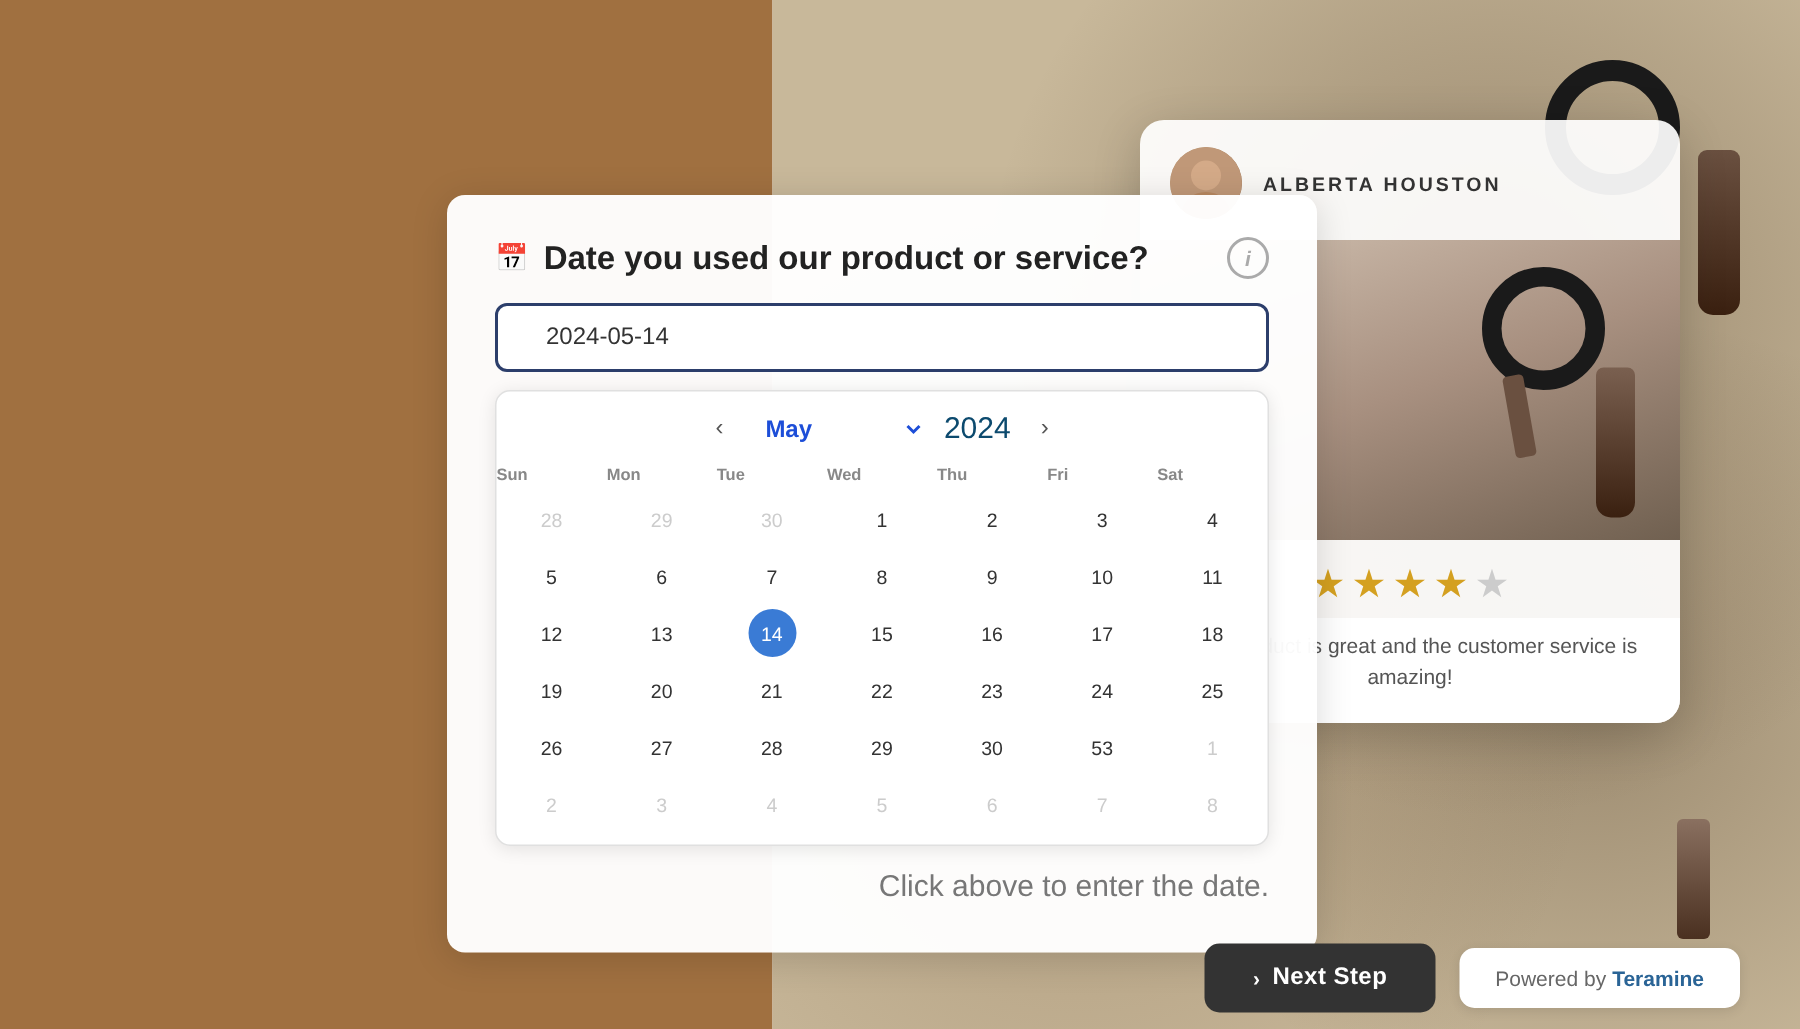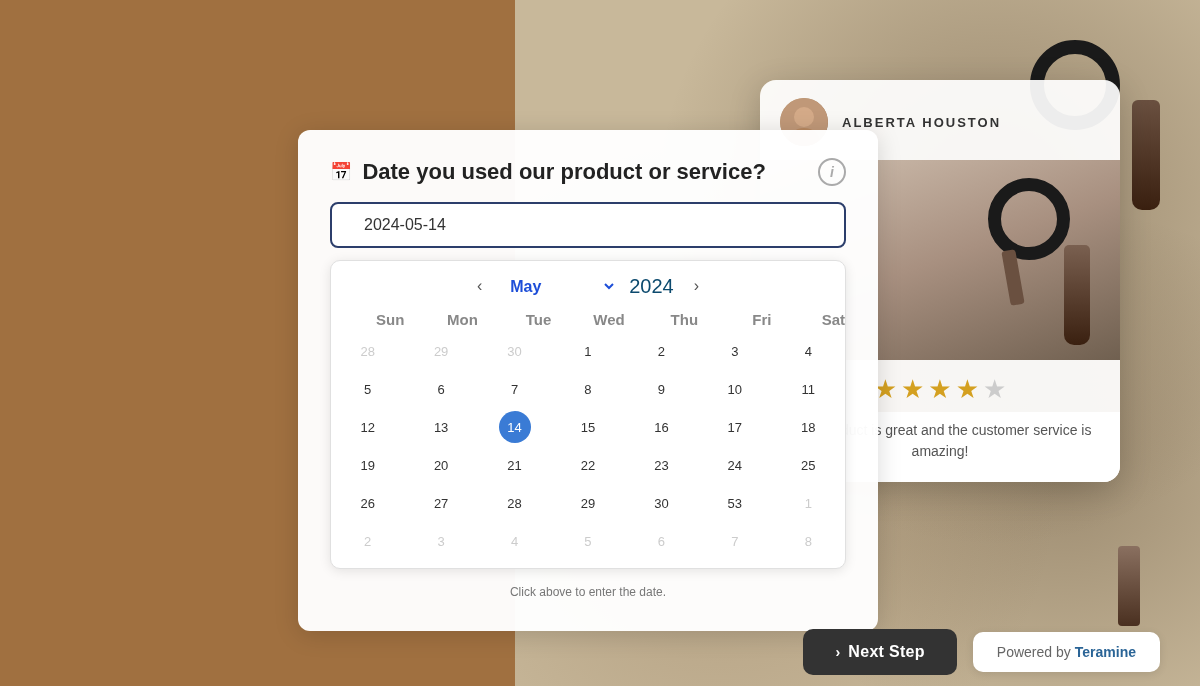--- a/index.html
+++ b/index.html
@@ -199,24 +199,24 @@
     .year-display {
       font-size: 20px;
       color: #0c4a6e;
     }
     .cal-grid {
       width: 100%;
       border-collapse: collapse;
       padding: 0 8px;
     }
     .cal-grid th {
-      font-size: 15px;
+      font-size: 11px;
       font-weight: 600;
       color: #888;
-      text-align: right;
+      text-align: left;
       padding: 4px 0;
       width: 36px;
     }
     .cal-grid td {
       text-align: center;
       padding: 3px 2px;
     }
     .cal-day {
       width: 32px;
       height: 32px;
@@ -229,23 +229,23 @@
       cursor: pointer;
       margin: 0 auto;
     }
     .cal-day.other-month { color: #ccc; }
     .cal-day.selected {
       background: #3a7bd5;
       color: white;
     }
 
     .hint-text {
-      font-size: 12px;
+      font-size: 20px;
       color: #777;
-      text-align: center;
+      text-align: right;
     }
 
     
     .bottom-bar {
       position: absolute;
       bottom: 0;
       right: 0;
       left: 0;
       height: 68px;
       display: flex;

